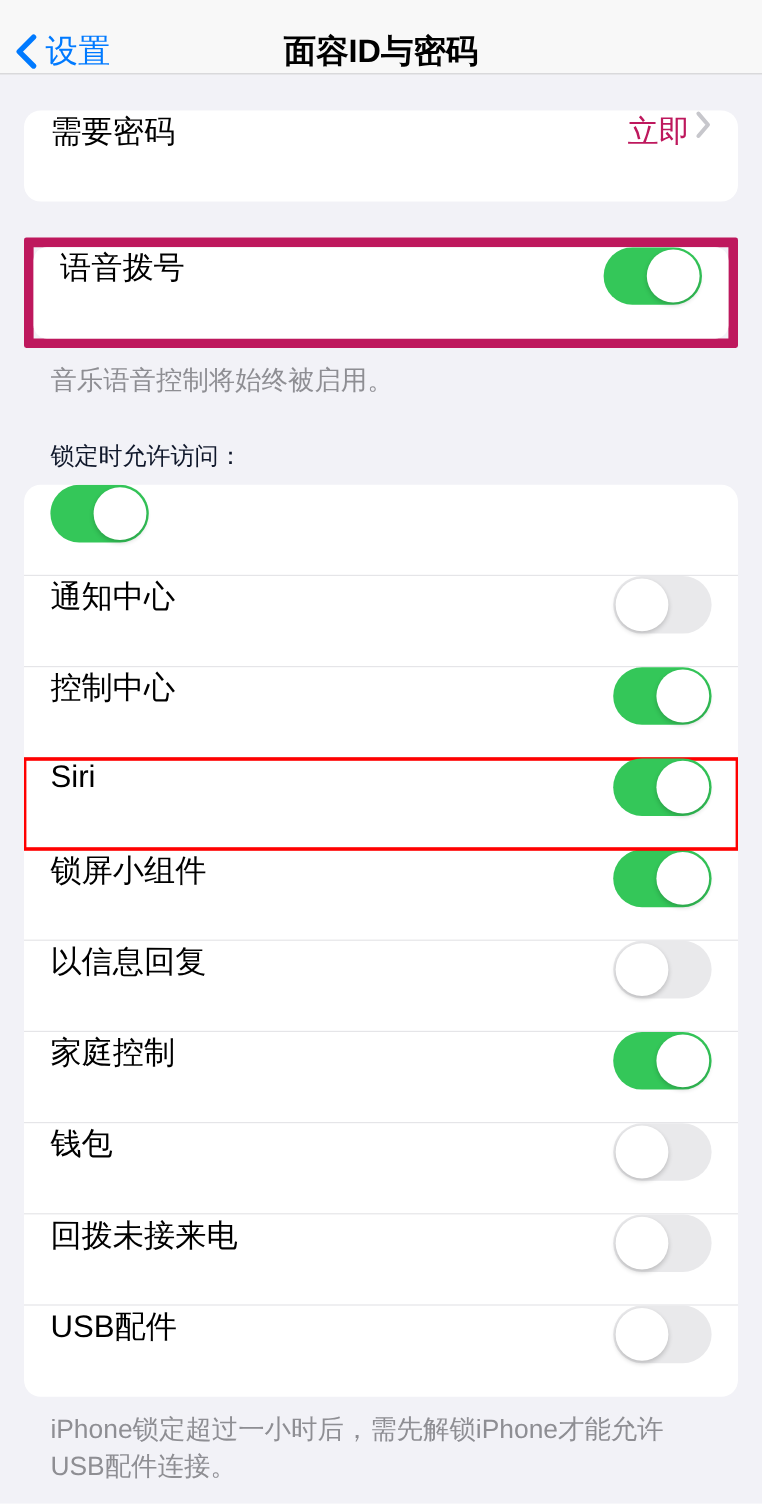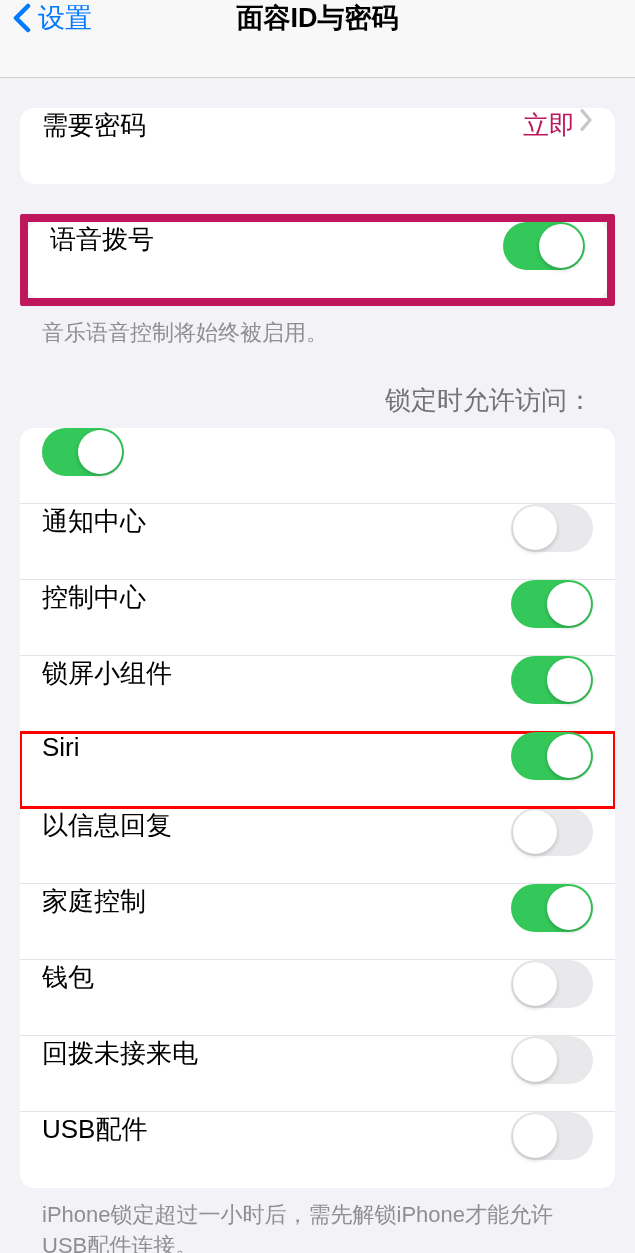--- a/index.html
+++ b/index.html
@@ -8,25 +8,25 @@
       box-sizing: border-box;
     }
     body {
       font-family: -apple-system, "SF Pro Text", "Helvetica Neue", Arial, sans-serif;
       background: #f2f2f7;
       width: 635px;
       height: 1253px;
       overflow: hidden;
     }
     .nav-bar {
-      height: 78px;
+      height: 62px;
       background: #f8f8f8;
       border-bottom: 1px solid #d1d1d4;
       display: flex;
-      align-items: flex-start;
+      align-items: flex-end;
       position: relative;
     }
     .back-button {
       display: flex;
       align-items: center;
       padding-left: 12px;
       color: #007aff;
       font-size: 27px;
       cursor: pointer;
     }
@@ -109,24 +109,23 @@
     .toggle.off .toggle-knob {
       left: 2px;
     }
     .footer-text {
       font-size: 22px;
       color: #8e8e93;
       padding: 12px 22px 0 22px;
       line-height: 1.4;
     }
     .header-text {
-      font-size: 26px;
-      color: #737373;
+      font-size: 20px;
+      color: #0f172a;
       padding: 0 22px 10px 22px;
-      text-align: right;
     }
     .group.with-header {
       margin-top: 34px;
     }
     .highlight-box {
       border: 8px solid #be185d;
       border-radius: 2px;
       margin: 30px 20px 0 20px;
     }
     .highlight-box .group-rows {
@@ -196,28 +195,28 @@
           <div class="toggle off">
             <div class="toggle-knob"></div>
           </div>
         </div>
         <div class="row">
           <div class="row-label">控制中心</div>
           <div class="toggle on">
             <div class="toggle-knob"></div>
           </div>
         </div>
-        <div class="row">
-          <div class="row-label">锁屏小组件</div>
-          <div class="toggle on">
-            <div class="toggle-knob"></div>
-          </div>
-        </div>
         <div class="row highlight-row">
           <div class="row-label">Siri</div>
+          <div class="toggle on">
+            <div class="toggle-knob"></div>
+          </div>
+        </div>
+        <div class="row">
+          <div class="row-label">锁屏小组件</div>
           <div class="toggle on">
             <div class="toggle-knob"></div>
           </div>
         </div>
         <div class="row">
           <div class="row-label">以信息回复</div>
           <div class="toggle off">
             <div class="toggle-knob"></div>
           </div>
         </div>

